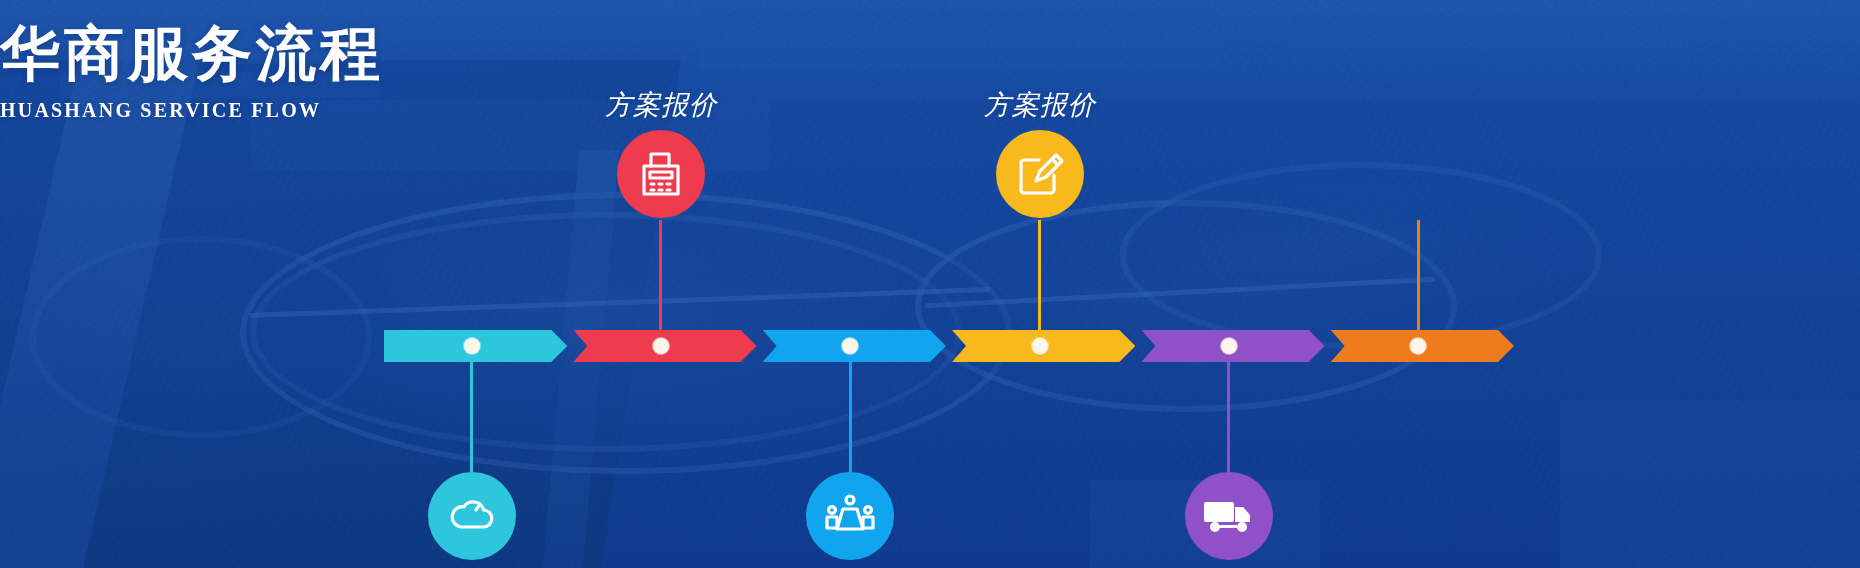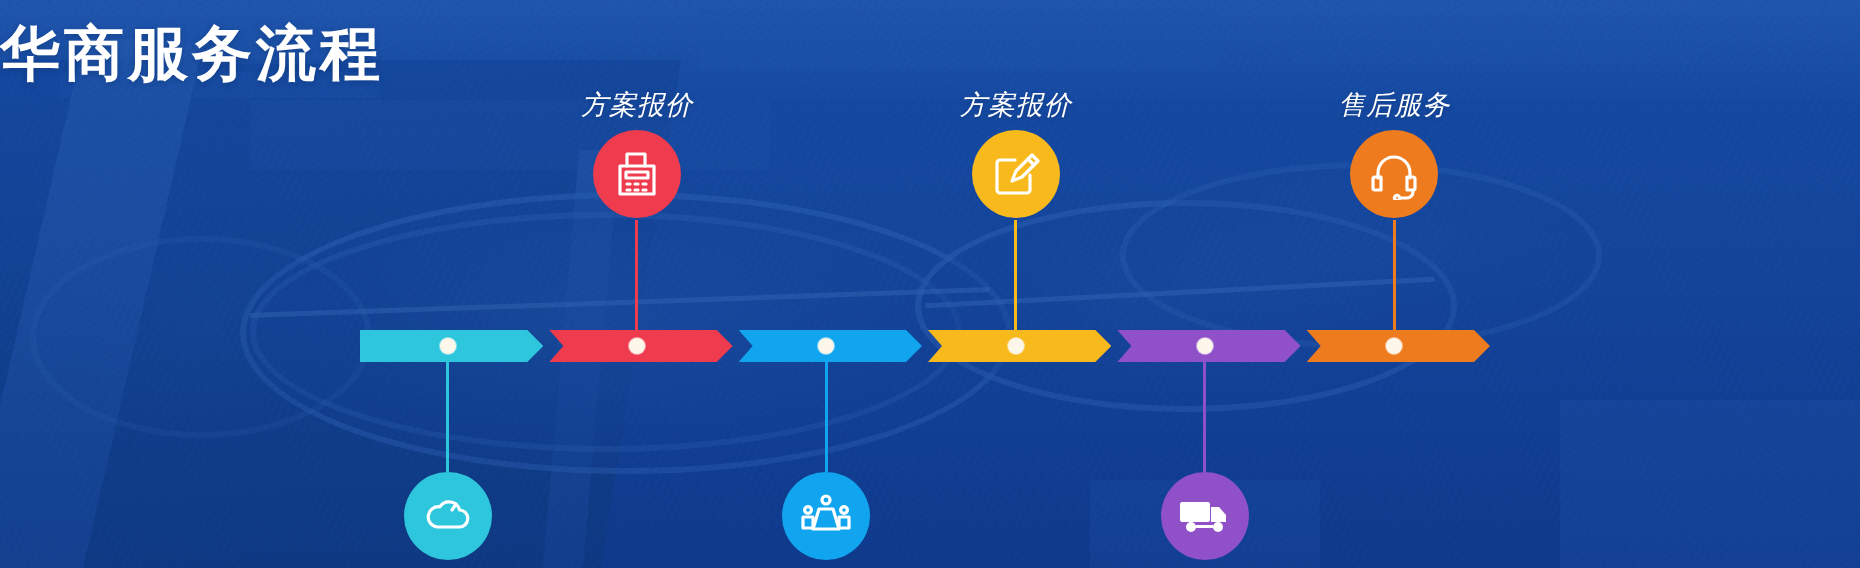--- a/index.html
+++ b/index.html
@@ -76,21 +76,21 @@
   }
   .sub-title{
     margin:0;padding-top:10px;
     font-size:20px;line-height:24px;font-weight:bold;color:#ffffff;
     letter-spacing:2.2px;
     font-family:"Liberation Serif","DejaVu Serif",serif;
     text-shadow:0 1px 4px rgba(10,40,90,.35);
   }
 
   
-  .flow{position:absolute;left:360px;top:148px;width:1130px;height:400px;z-index:5;font-style:italic;}
+  .flow{position:absolute;left:384px;top:148px;width:1130px;height:400px;z-index:5;font-style:italic;}
   .bar{position:absolute;left:0;top:182px;width:1130px;height:32px;}
 
   .seg{position:absolute;top:0;height:32px;}
   .seg .shape{
     position:absolute;inset:0;
     clip-path:polygon(0 0, calc(100% - 16px) 0, 100% 50%, calc(100% - 16px) 100%, 0 100%, 14px 50%);
   }
   .seg.first .shape{
     clip-path:polygon(0 0, calc(100% - 16px) 0, 100% 50%, calc(100% - 16px) 100%, 0 100%, 0 50%);
   }
@@ -146,20 +146,21 @@
     <div class="tankbar" style="left:250px;top:300px;width:740px;transform:rotate(-2deg);"></div>
     <div class="tankbar" style="left:925px;top:290px;width:510px;transform:rotate(-3deg);"></div>
 
     <div class="grain"></div>
   </div>
   <div class="overlay"></div>
   <div class="overlay2"></div>
 
   <div class="titles">
     <h1 class="main-title">华商服务流程</h1>
+    <div class="sub-title">HUASHANG SERVICE FLOW</div>
   </div>
 
   <div class="flow">
     <div class="bar">
         <div class="seg first" style="left: 0px; width: 183.333px;">
           <div class="shape" style="background: rgb(45, 198, 220);"></div>
           <div class="stem down" style="left: 87.6667px; background: rgb(45, 198, 220);"></div>
           <div class="dot" style="left: 87.6667px; background: rgb(253, 246, 234);"></div>
         </div>
         <div class="seg" style="left: 189.333px; width: 183.333px;">
@@ -242,28 +243,15 @@
             <svg width="56" height="44" viewBox="0 0 56 44">
               <rect x="3" y="8" width="30" height="20" rx="2" fill="#fff"></rect>
               <path d="M34 13h8l7 8v7h-15z" fill="#fff"></path>
               <circle cx="14" cy="33" r="5" fill="#fff"></circle>
               <circle cx="41" cy="33" r="5" fill="#fff"></circle>
               <path d="M19 31h17v3H19z" fill="#fff"></path>
             </svg>
           </span>
         </div>
       </div>
-      <div class="node above" style="left: 1034.33px; top: -60px;">
-        <div class="caption" style="color: rgb(255, 255, 255);">售后服务</div>
-        <div class="bubble" style="background: rgb(239, 123, 31);">
-          <span>
-            <svg width="52" height="52" viewBox="0 0 52 52">
-              <path stroke="#fff" fill="none" stroke-width="3.2" stroke-linecap="round" stroke-linejoin="round" d="M10 30V25a16 16 0 0 1 32 0v5"></path>
-              <path stroke="#fff" fill="none" stroke-width="3.2" stroke-linecap="round" stroke-linejoin="round" d="M7 29h6v13H7a2 2 0 0 1-2-2v-9a2 2 0 0 1 2-2zM39 29h6a2 2 0 0 1 2 2v9a2 2 0 0 1-2 2h-6z"></path>
-              <path stroke="#fff" fill="none" stroke-width="3.2" stroke-linecap="round" stroke-linejoin="round" d="M45 42v2a6 6 0 0 1-6 6h-6"></path>
-              <circle stroke="#fff" fill="none" stroke-width="3.2" stroke-linecap="round" stroke-linejoin="round" cx="29" cy="50" r="2.6"></circle>
-            </svg>
-          </span>
-        </div>
-      </div>
     </div>
 
 </div>
 
 </body></html>

